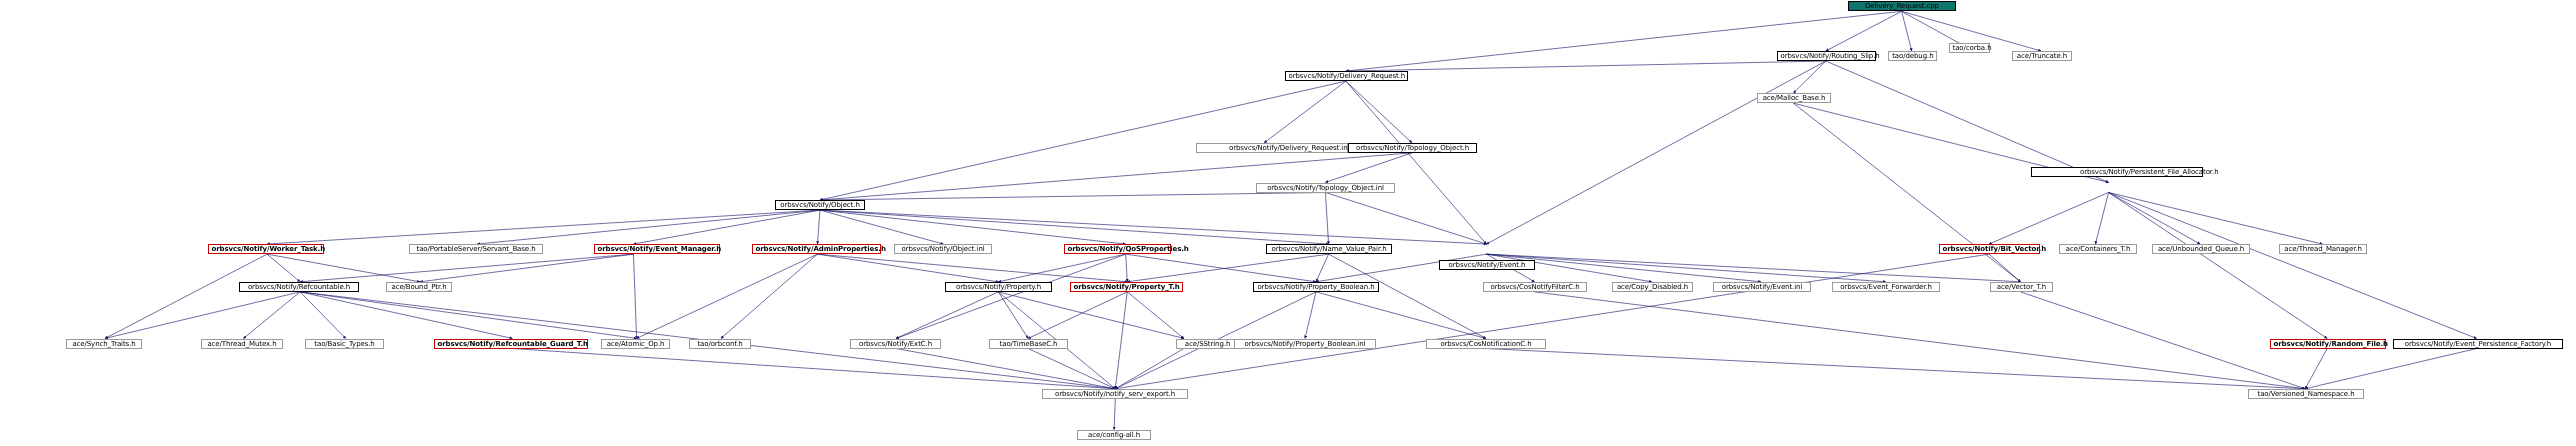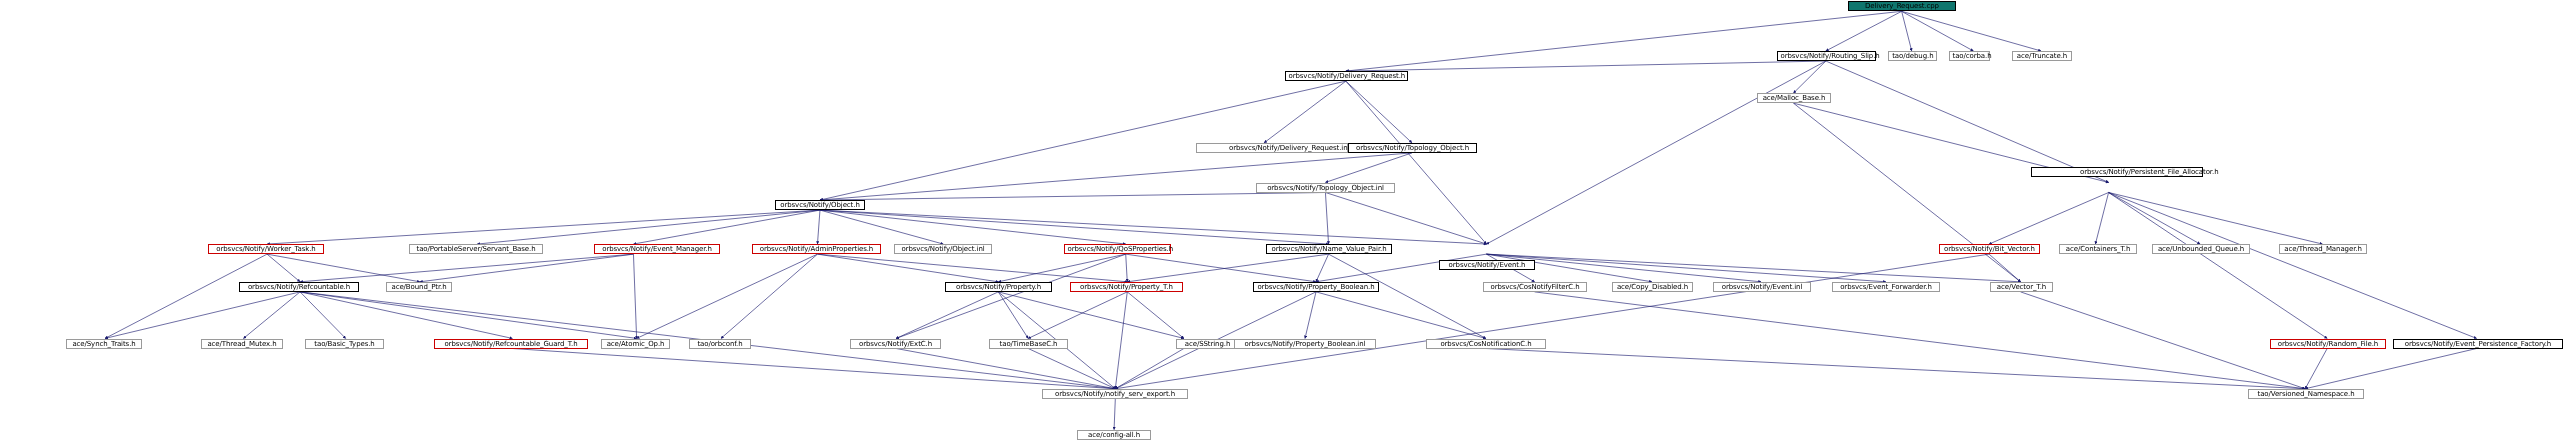--- a/index.html
+++ b/index.html
@@ -27,20 +27,21 @@
     padding:0 2.5px;
     letter-spacing:-0.1px;
     font-family:"DejaVu Sans","Liberation Sans",sans-serif;
   }
   .node.root{
     background:#0f766e;
     border:0.6px solid #000000;
   }
   .node.red{
     border:0.6px solid #cc0000;
+    font-weight:bold;
   }
   .node.gray{
     border:0.6px solid #9a9a9a;
   }
 </style>
 </head>
 <body>
 
 <div id="graph">
   <svg id="edges" xmlns="http://www.w3.org/2000/svg" viewBox="0 0 4091 709" width="2576" height="446">
@@ -131,21 +132,21 @@
       <line x1="1422.5" y1="554" x2="1771" y2="618" stroke="#1a1a6e" stroke-width="1" marker-end="url(#ah)"></line>
       <line x1="1632.5" y1="554" x2="1771" y2="618" stroke="#1a1a6e" stroke-width="1" marker-end="url(#ah)"></line>
       <line x1="1880" y1="554" x2="1771" y2="618" stroke="#1a1a6e" stroke-width="1" marker-end="url(#ah)"></line>
       <line x1="2437.5" y1="464" x2="3662.5" y2="618" stroke="#1a1a6e" stroke-width="1" marker-end="url(#ah)"></line>
       <line x1="3210" y1="464" x2="3662.5" y2="618" stroke="#1a1a6e" stroke-width="1" marker-end="url(#ah)"></line>
       <line x1="2360" y1="554" x2="3662.5" y2="618" stroke="#1a1a6e" stroke-width="1" marker-end="url(#ah)"></line>
     </svg>
 <div class="node root" style="left: 1848px; top: 1.3px; width: 108px;">Delivery_Request.cpp</div>
     <div class="node" style="left: 1777px; top: 51px; width: 99px;">orbsvcs/Notify/Routing_Slip.h</div>
     <div class="node gray" style="left: 1888px; top: 51px; width: 49px; text-align: right;">tao/debug.h</div>
-    <div class="node gray" style="left: 1949px; top: 51px; width: 41px;">tao/corba.h</div>
+    <div class="node gray" style="left: 1949px; top: 43px; width: 41px;">tao/corba.h</div>
     <div class="node gray" style="left: 2012px; top: 51px; width: 60px;">ace/Truncate.h</div>
     <div class="node" style="left: 1285px; top: 71px; width: 123px;">orbsvcs/Notify/Delivery_Request.h</div>
     <div class="node gray" style="left: 1757px; top: 93px; width: 74px;">ace/Malloc_Base.h</div>
     <div class="node gray" style="left: 1196px; top: 143px; width: 152px; padding-left: 32px;">orbsvcs/Notify/Delivery_Request.inl</div>
     <div class="node" style="left: 1348px; top: 143px; width: 129px;">orbsvcs/Notify/Topology_Object.h</div>
     <div class="node" style="left: 2031px; top: 167px; width: 172px; padding-left: 48px;">orbsvcs/Notify/Persistent_File_Allocator.h</div>
     <div class="node gray" style="left: 1256px; top: 183px; width: 139px;">orbsvcs/Notify/Topology_Object.inl</div>
     <div class="node" style="left: 775px; top: 200px; width: 90px;">orbsvcs/Notify/Object.h</div>
     <div class="node red" style="left: 208px; top: 244px; width: 116px;">orbsvcs/Notify/Worker_Task.h</div>
     <div class="node gray" style="left: 409px; top: 244px; width: 134px;">tao/PortableServer/Servant_Base.h</div>

